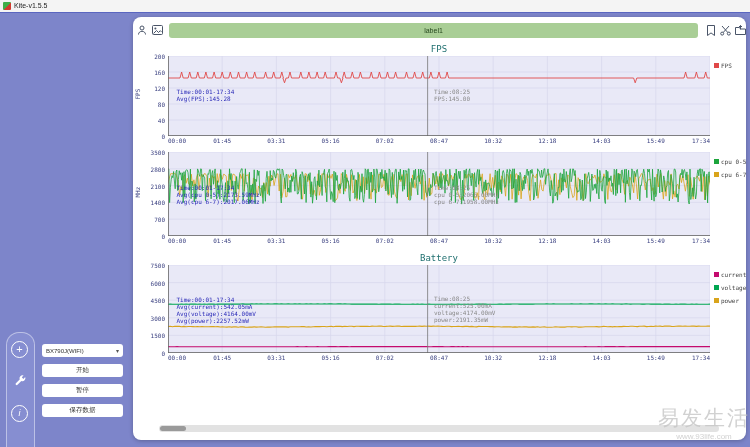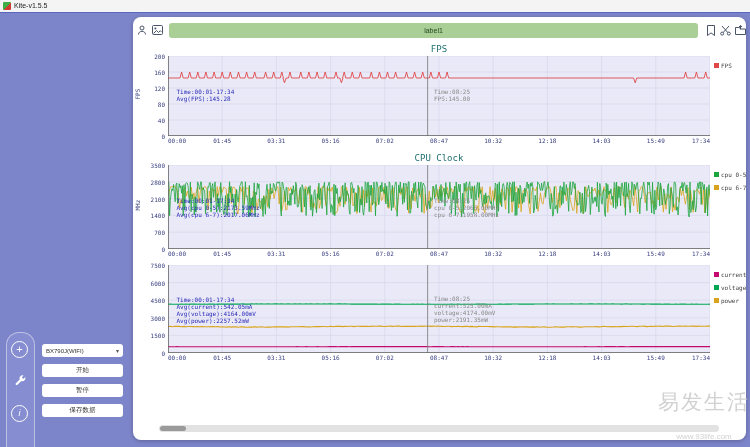--- a/index.html
+++ b/index.html
@@ -48,21 +48,21 @@
   .legendsq{width:5px;height:5px;flex:none;}
   .legendtxt{font-size:6px;color:#444;font-family:"DejaVu Sans Mono",monospace;white-space:nowrap;}
   .xlabels{position:relative;margin-left:35px;width:542px;height:9px;}
   .xlabels span{position:absolute;top:1px;font-size:6px;color:#3a4080;font-family:"DejaVu Sans Mono",monospace;}
   
   .scroll{position:absolute;left:26px;bottom:8px;width:560px;height:7px;background:#e2e2e2;border-radius:4px;}
   .thumb{position:absolute;left:1px;top:1px;width:26px;height:5px;background:#9a9a9a;border-radius:3px;cursor:grab;}
   
   .watermark{position:absolute;right:0px;bottom:6px;text-align:center;pointer-events:none;opacity:.8;}
   .watermark .wm1{font-size:21px;letter-spacing:2px;color:#c6c6c6;font-weight:normal;}
-  .watermark .wm2{font-size:8px;color:#c6c6c6;margin-top:16px;}
+  .watermark .wm2{font-size:8px;color:#c6c6c6;}
 </style>
 </head>
 <body>
 
 <div class="titlebar">
   <div class="appicon"></div>
   <div class="titletext">Kite-v1.5.5</div>
 </div>
 
 <div class="pill">
@@ -188,21 +188,20 @@
           <span style="left: 216.8px; transform: translateX(-50%);">07:02</span>
           <span style="left: 271px; transform: translateX(-50%);">08:47</span>
           <span style="left: 325.2px; transform: translateX(-50%);">10:32</span>
           <span style="left: 379.4px; transform: translateX(-50%);">12:18</span>
           <span style="left: 433.6px; transform: translateX(-50%);">14:03</span>
           <span style="left: 487.8px; transform: translateX(-50%);">15:49</span>
           <span style="left: 542px; transform: translateX(-100%);">17:34</span>
         </div>
       </div>
       <div class="chart-block">
-        <div class="chart-title">CPU Clock</div>
         <div class="chart-row">
           <div class="ycol" style="height: 84px;">
             <span class="ylab">MHz</span>
             <span class="ytick" style="top: 81px;">0</span>
             <span class="ytick" style="top: 64.2px;">700</span>
             <span class="ytick" style="top: 47.4px;">1400</span>
             <span class="ytick" style="top: 30.6px;">2100</span>
             <span class="ytick" style="top: 13.8px;">2800</span>
             <span class="ytick" style="top: -3px;">3500</span>
           </div>
@@ -261,20 +260,21 @@
           <span style="left: 216.8px; transform: translateX(-50%);">07:02</span>
           <span style="left: 271px; transform: translateX(-50%);">08:47</span>
           <span style="left: 325.2px; transform: translateX(-50%);">10:32</span>
           <span style="left: 379.4px; transform: translateX(-50%);">12:18</span>
           <span style="left: 433.6px; transform: translateX(-50%);">14:03</span>
           <span style="left: 487.8px; transform: translateX(-50%);">15:49</span>
           <span style="left: 542px; transform: translateX(-100%);">17:34</span>
         </div>
       </div>
       <div class="chart-block">
+        <div class="chart-title">Battery</div>
         <div class="chart-row">
           <div class="ycol" style="height: 88px;">
             <span class="ytick" style="top: 85px;">0</span>
             <span class="ytick" style="top: 67.4px;">1500</span>
             <span class="ytick" style="top: 49.8px;">3000</span>
             <span class="ytick" style="top: 32.2px;">4500</span>
             <span class="ytick" style="top: 14.6px;">6000</span>
             <span class="ytick" style="top: -3px;">7500</span>
           </div>
           <div class="plotwrap" style="height: 88px;">

